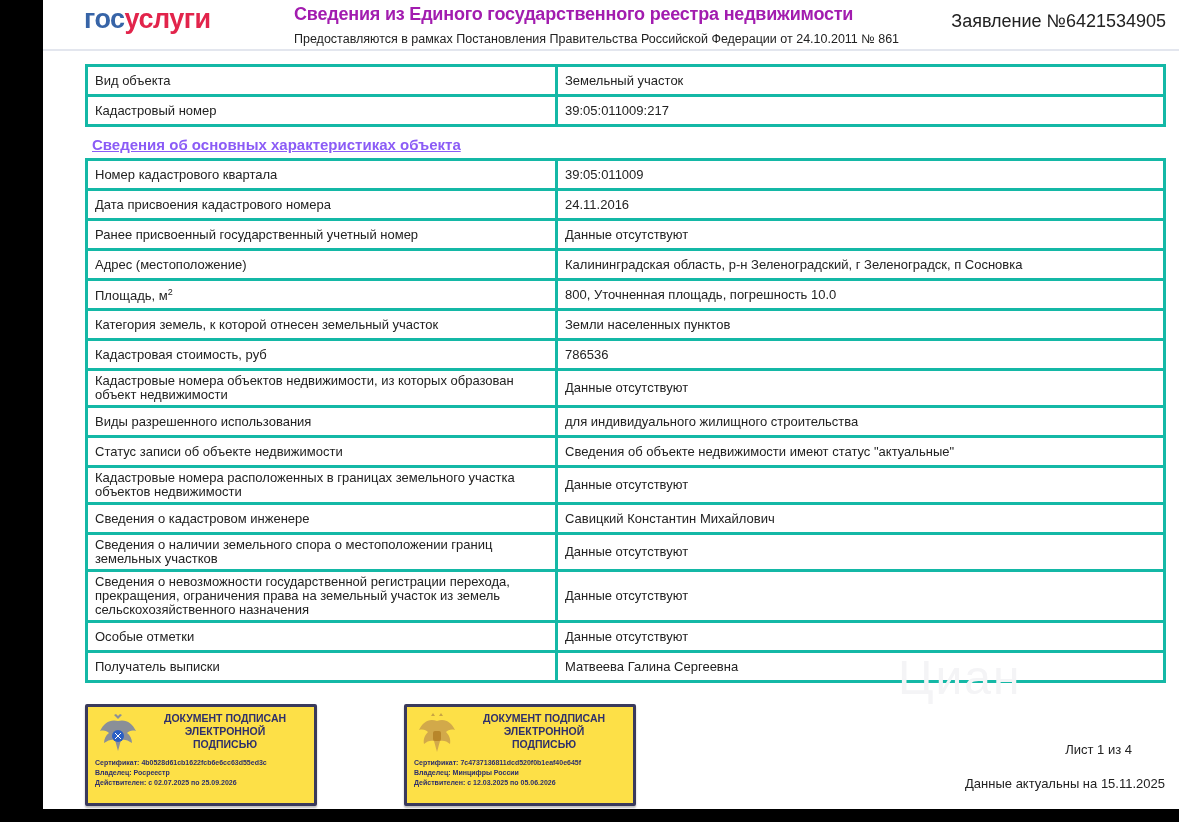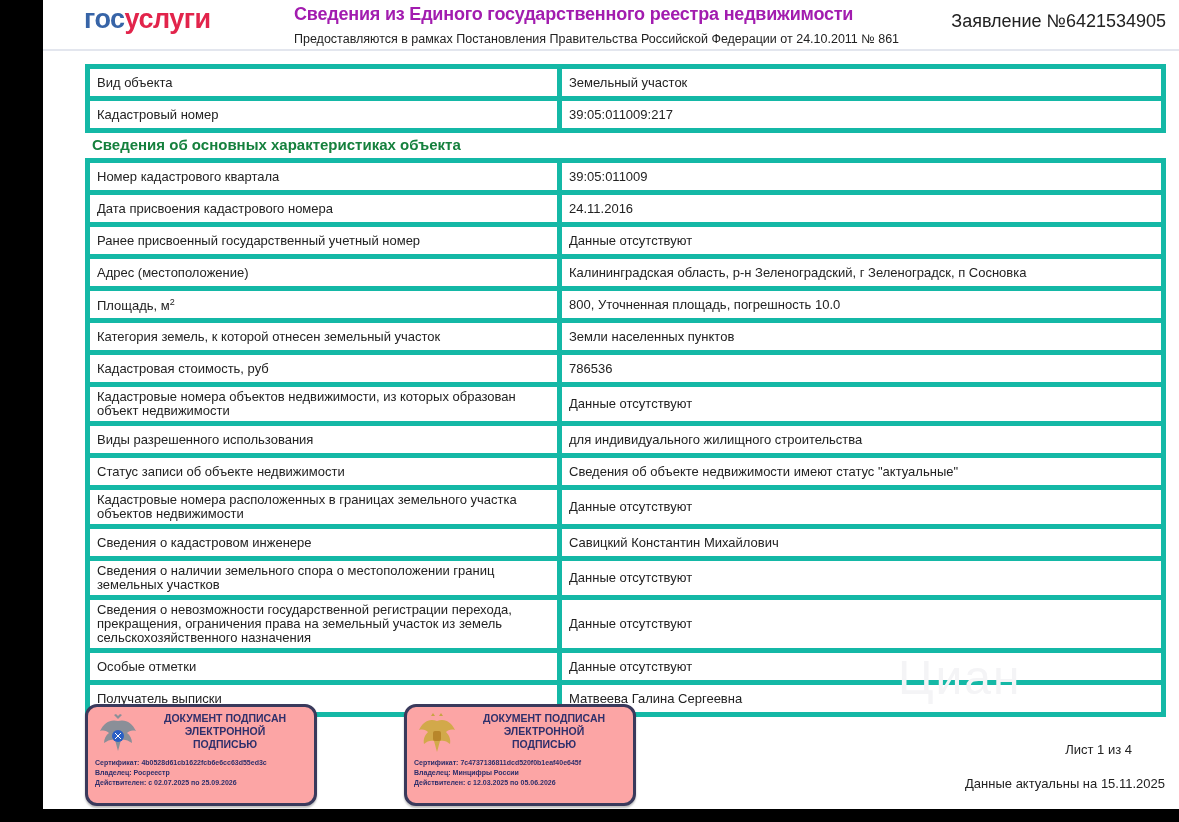--- a/index.html
+++ b/index.html
@@ -17,34 +17,34 @@
     .logo .p2 { color: #e2244b; }
     .title { position: absolute; left: 251px; top: 4px; font-size: 18px; font-weight: bold; color: #a21caf; letter-spacing: -0.2px; }
     .subtitle { position: absolute; left: 251px; top: 32px; font-size: 12.5px; color: #222; }
     .appnum { position: absolute; right: 38px; top: 11px; font-size: 18px; color: #222; }
 
     table.info {
       position: absolute; left: 42px; width: 1081px;
       border-collapse: collapse; font-size: 13px; color: #222;
     }
     table.info td {
-      border: 5px solid #14b8a6; padding: 3px 7px; vertical-align: middle; line-height: 14px;
+      border: 3px solid #14b8a6; padding: 3px 7px; vertical-align: middle; line-height: 14px;
     }
     table.info td.k { width: 453px; }
     .t1 { top: 64px; }
     .t1 td { height: 21px; }
-    .section-title { position: absolute; left: 49px; top: 136px; font-size: 15px; font-weight: bold; color: #15803d; }
+    .section-title { position: absolute; left: 49px; top: 136px; font-size: 15px; font-weight: bold; color: #8b5cf6; text-decoration: underline; }
     .t2 { top: 158px; }
     .t2 tr.h1 td { height: 21px; }
     .t2 tr.h2 td { height: 24px; }
     .t2 tr.h3 td { height: 42px; }
 
     .stamp {
       position: absolute; top: 704px; width: 226px; height: 96px;
-      border: 3px solid #3a3a5c; border-radius: 12px; background: #fca5a5;
+      border: 3px solid #3a3a5c; border-radius: 2px; background: #fde047;
       box-shadow: 0 2px 2px rgba(0,0,0,0.25);
     }
     .stamp.s1 { left: 42px; }
     .stamp.s2 { left: 361px; }
     .stamp .emblem { position: absolute; left: 10px; top: 6px; width: 40px; height: 42px; }
     .stamp .stitle {
       position: absolute; left: 52px; top: 5px; width: 170px; text-align: center;
       font-size: 10.5px; font-weight: bold; color: #2e2f6b; line-height: 13px;
     }
     .stamp .sinfo {

